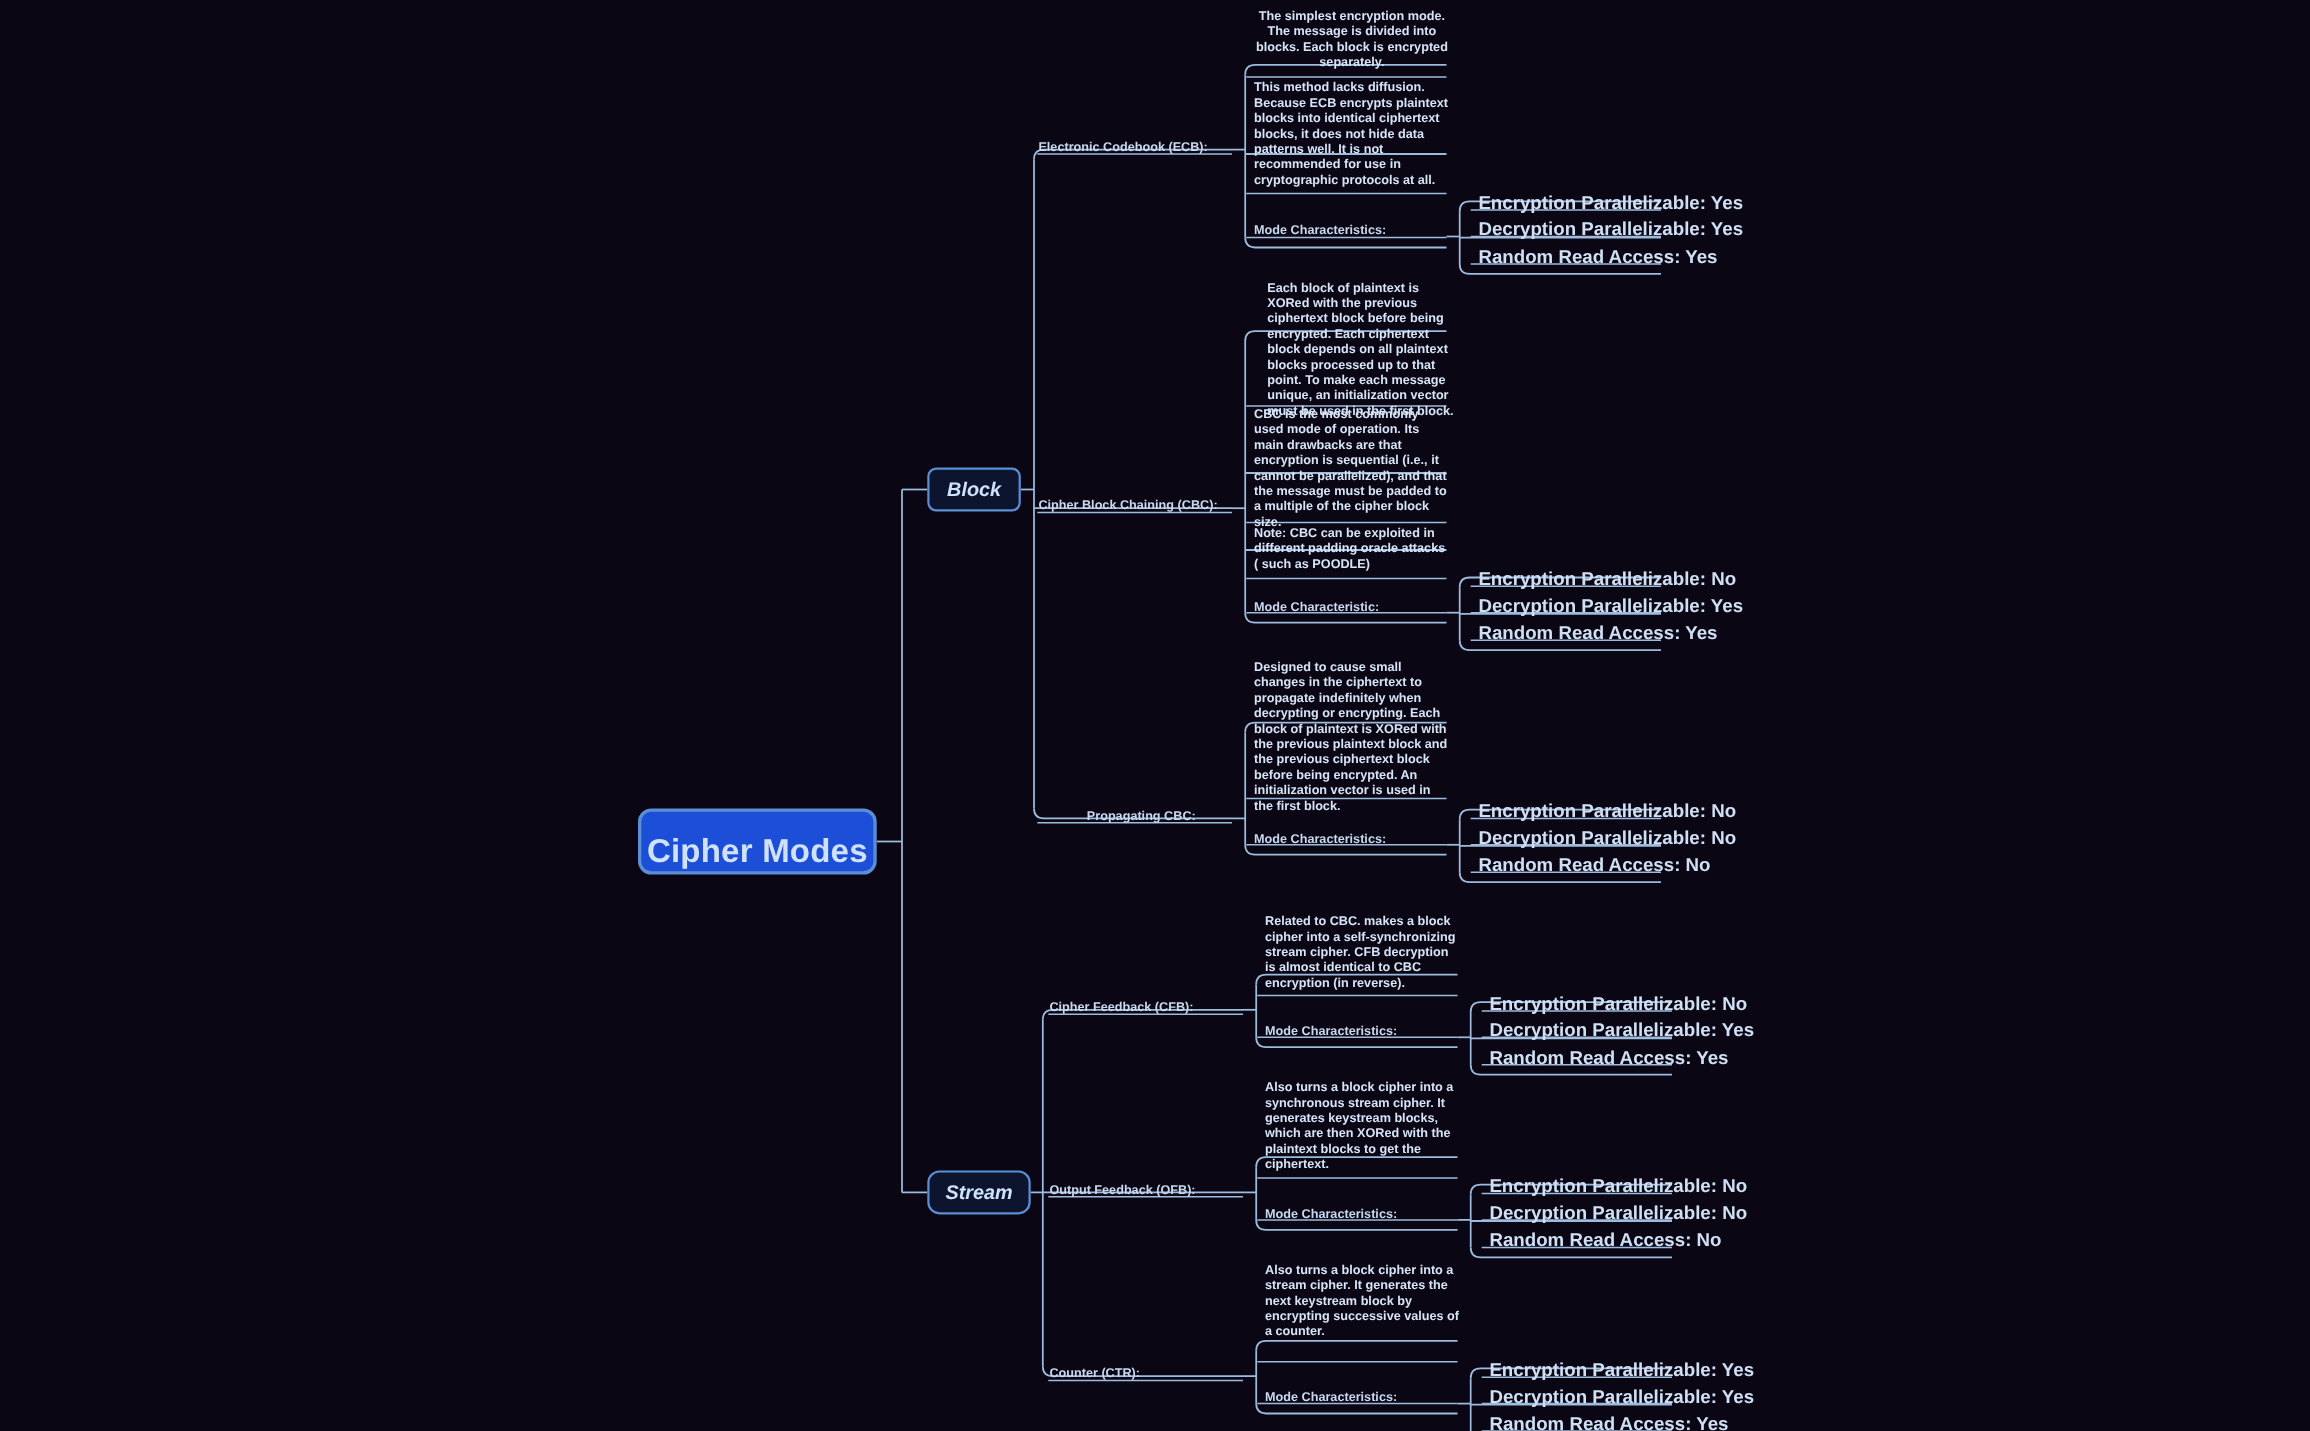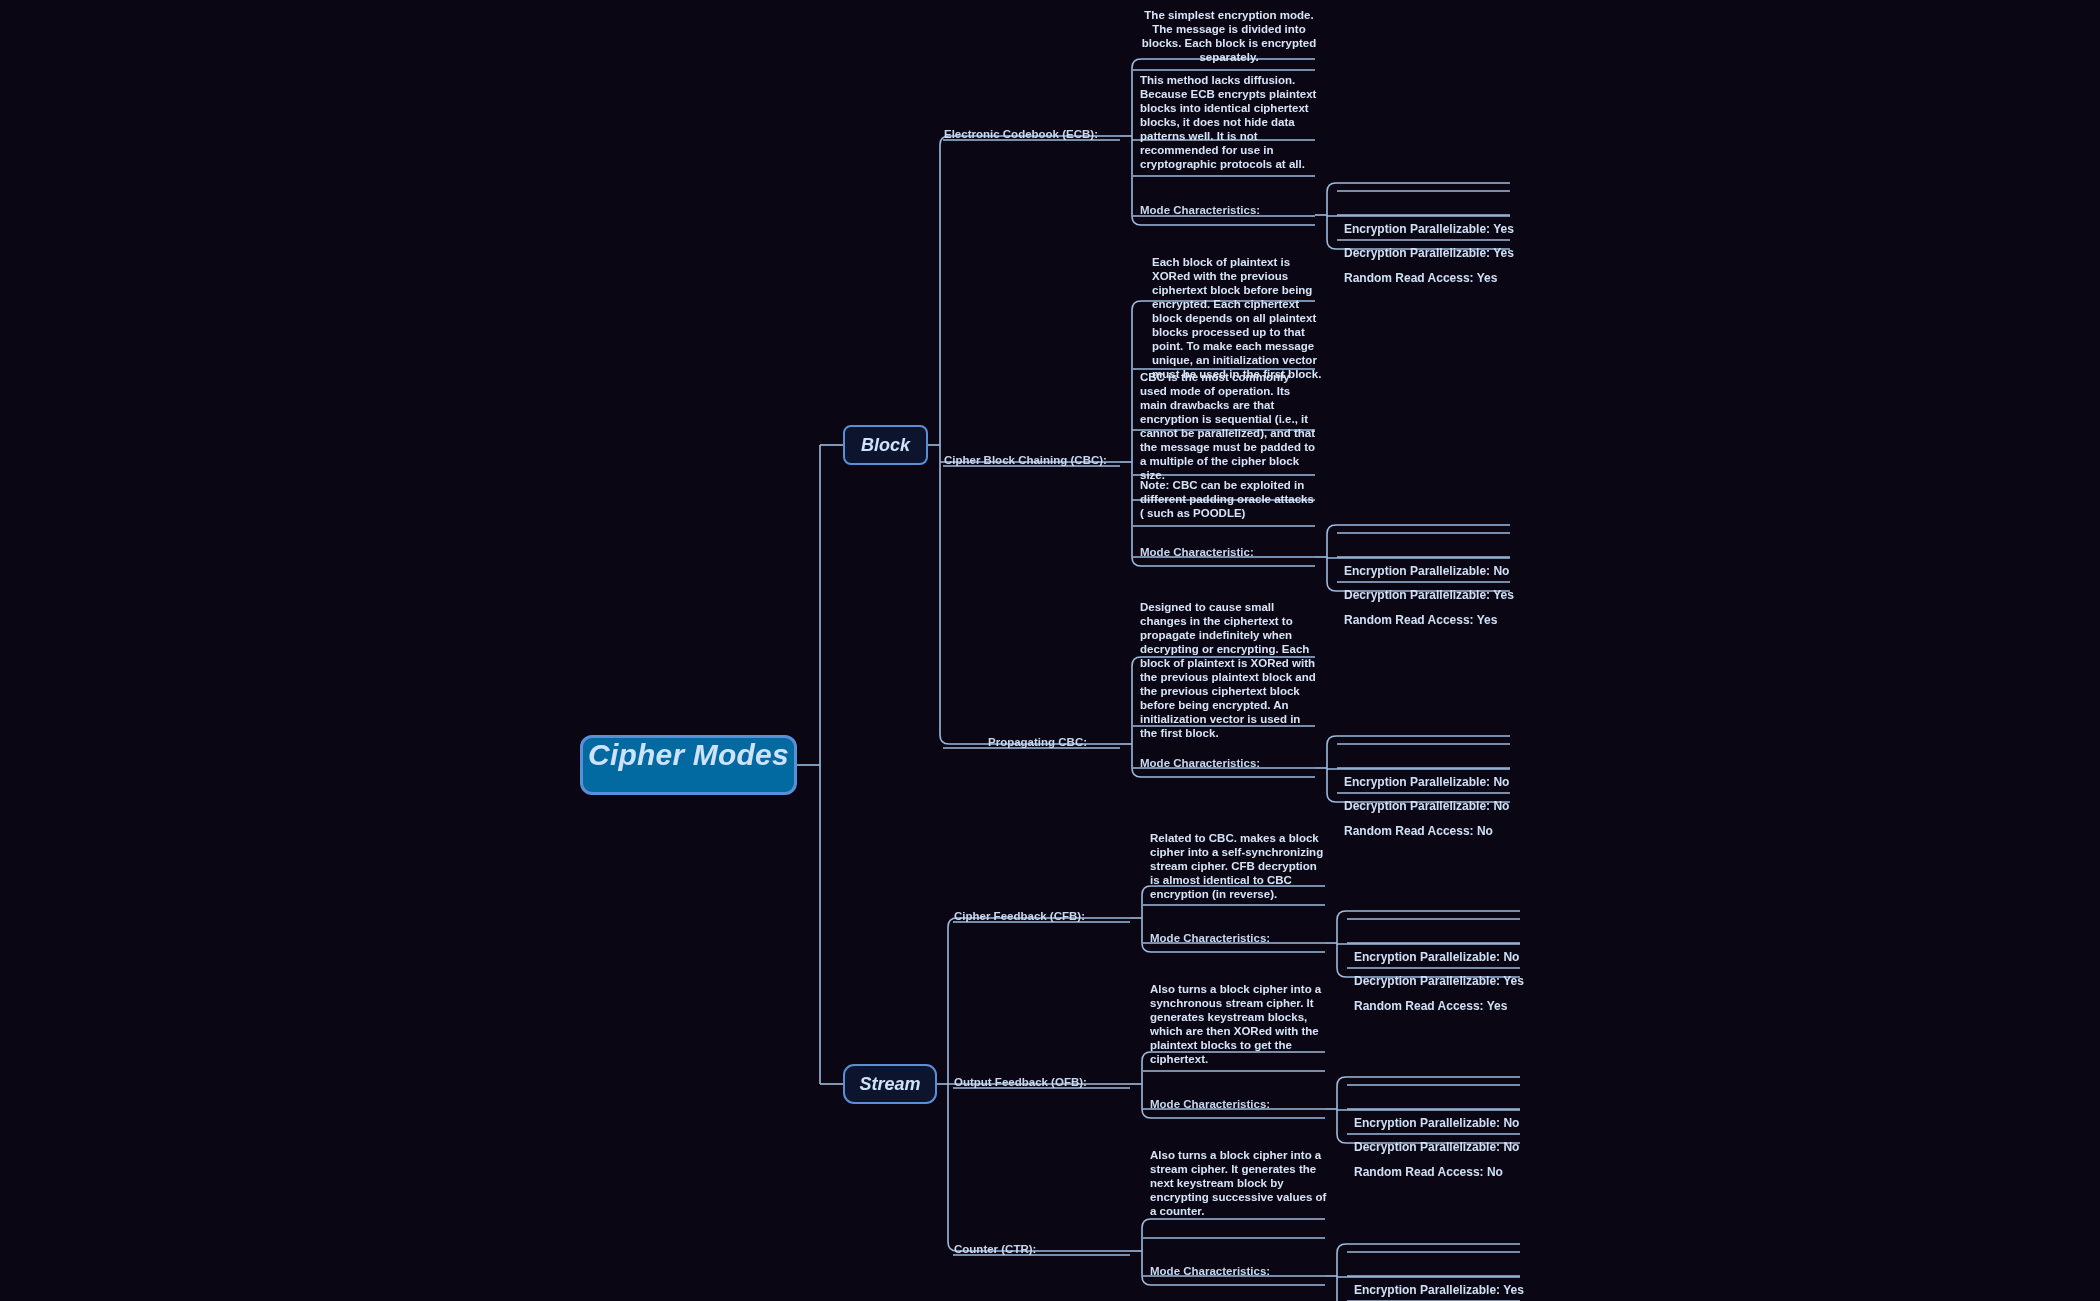--- a/index.html
+++ b/index.html
@@ -20,28 +20,27 @@
     position: absolute;
     left: 0; top: 0;
     width: 2100px;
     height: 1301px;
     pointer-events: none;
   }
 
   
   .root-node {
     position: absolute;
-    background: #0369a1;
+    background: #1d4ed8;
     border: 3px solid #5a8fd6;
     border-radius: 12px;
     display: flex;
-    align-items: flex-start;
+    align-items: flex-end;
     justify-content: center;
     color: #cfe2fb;
-    font-style: italic;
     font-weight: bold;
     font-size: 30px;
     letter-spacing: 0.2px;
     z-index: 5;
   }
 
   
   .branch-node {
     position: absolute;
     background: #0d152e;
@@ -71,26 +70,25 @@
     position: absolute;
     color: #d6e4f7;
     font-size: 11.5px;
     font-weight: bold;
     line-height: 14px;
     z-index: 4;
   }
   .attr {
     position: absolute;
     color: #cfe0f5;
-    font-size: 12px;
+    font-size: 17px;
     font-weight: bold;
     line-height: 14px;
     white-space: nowrap;
     z-index: 4;
-    margin-top: 44px;
   }
 </style>
 </head>
 <body>
 
 <div id="mindmap">
 
   <svg id="edges" viewBox="0 0 2100 1301" xmlns="http://www.w3.org/2000/svg">
     <g fill="none" stroke="#9dbbdd" stroke-width="1.6">
 

